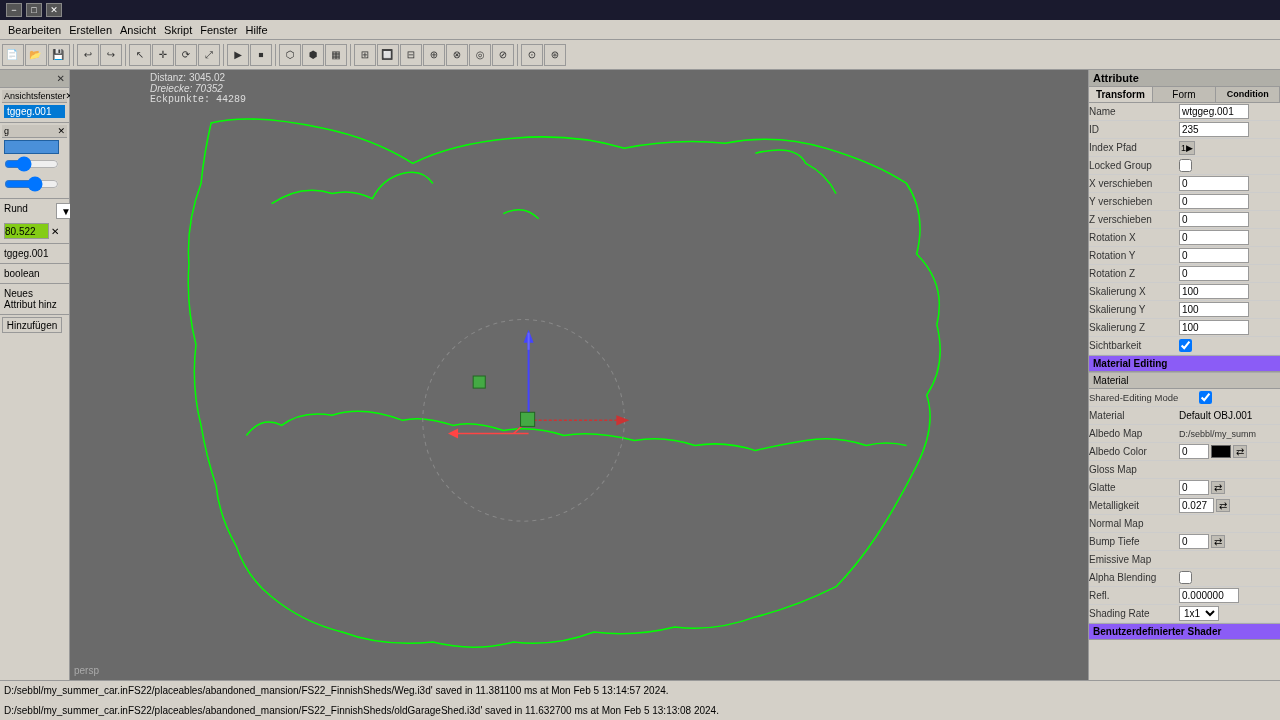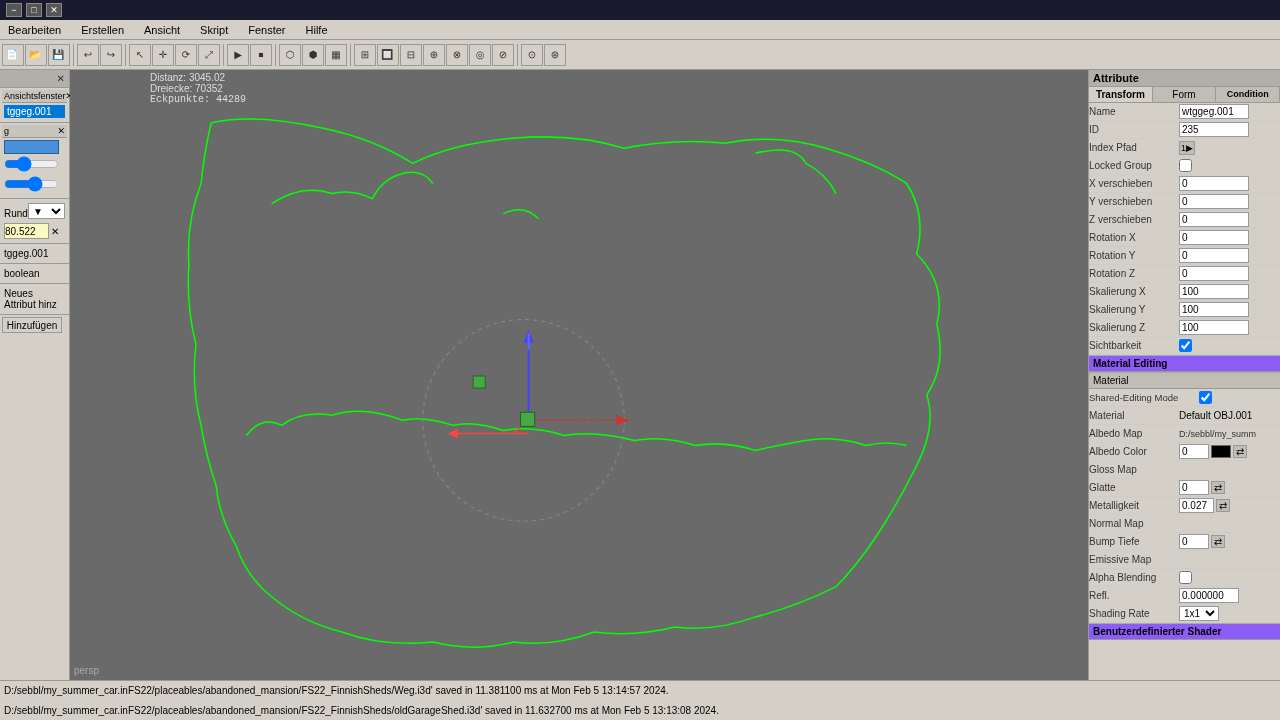--- a/index.html
+++ b/index.html
@@ -10,21 +10,21 @@
       width: 100%; height: 20px; background: #1a1a2e;
       display: flex; align-items: center; justify-content: space-between;
       color: #fff; padding: 0 6px; font-size: 11px;
     }
     #titlebar-controls { display: flex; gap: 4px; }
     .titlebar-btn { width: 16px; height: 14px; background: #555; border: 1px solid #888; color: #fff; font-size: 9px; display: flex; align-items: center; justify-content: center; cursor: pointer; }
 
     
     #menubar {
       width: 100%; height: 20px; background: #d4d0c8;
-      display: flex; align-items: center; padding: 0 4px; gap: 12px;
+      display: flex; align-items: center; padding: 0 4px; 
       border-bottom: 1px solid #999; font-size: 11px;
     }
     .menu-item { cursor: pointer; padding: 1px 4px; }
 
     
     #toolbar {
       width: 100%; height: 30px; background: #d4d0c8;
       display: flex; align-items: center; padding: 0 2px; gap: 1px;
       border-bottom: 1px solid #999;
     }
@@ -45,21 +45,21 @@
       width: 70px; background: #d4d0c8; border-right: 1px solid #999;
       display: flex; flex-direction: column;
     }
     .left-section {
       border-bottom: 1px solid #999; padding: 2px;
     }
     .left-blue-tag {
       background: #0078d4; color: #fff; font-size: 10px; padding: 1px 3px; margin: 2px;
     }
     .left-input {
-      width: 60px; height: 16px; font-size: 10px; border: 1px solid #999; background: #fef9c3;
+      width: 60px; height: 16px; font-size: 10px; border: 1px solid #999; background: #84cc16;
     }
     .left-slider { width: 55px; }
     .left-dropdown {
       width: 60px; height: 16px; font-size: 10px; border: 1px solid #999; background: #fff;
     }
 
     
     #viewport {
       flex: 1; background: #6a6a6a; position: relative; overflow: hidden;
     }
@@ -221,21 +221,21 @@
         <span>✕</span>
       </div>
       <div style="padding:2px;">
         <div style="width:55px; height:14px; background:#4a90d9; margin-bottom:2px; border:1px solid #2060a0;"></div>
         <input class="left-slider" type="range" style="width: 55px;" min="0" max="100" value="30">
         <input class="left-slider" type="range" style="width: 55px; margin-top: 2px;" min="0" max="100" value="60">
       </div>
     </div>
 
     <div class="left-section">
-      <div style="display:flex; align-items:flex-end; justify-content:space-between; padding:2px;">
+      <div style="display:flex; align-items:flex-start; justify-content:space-between; padding:2px;gap:28px;">
         <span style="font-size:10px;">Rund</span>
         <select class="left-dropdown">
           <option>▼</option>
         </select>
       </div>
       <div style="padding:2px; display:flex; align-items:center; gap:2px;">
         <input class="left-input" type="text" value="80.522" style="width: 45px;">
         <span style="cursor:pointer; font-size:10px;">✕</span>
       </div>
     </div>
@@ -253,21 +253,21 @@
     </div>
 
     <div style="padding:2px;">
       <button style="font-size:10px; width:60px; height:16px; background:#d4d0c8; border:1px solid #999; cursor:pointer;">Hinzufügen</button>
     </div>
   </div>
 
   <div id="viewport">
     <div id="viewport-info">
       <div style="font-size:10px; color:#ddd;">Distanz: 3045.02</div>
-      <div style="font-size:10px; color:#ddd;">Dreiecke: 70352</div>
+      <div style="font-size:10px; color:#ddd;font-style:italic;">Dreiecke: 70352</div>
       <div style="font-size:10px; color:#ddd;font-family:Liberation Mono, monospace;">Eckpunkte: 44289</div>
     </div>
 
     <svg id="viewport-svg" viewBox="0 0 1010 580" preserveAspectRatio="xMidYMid meet">
 
       <path d="M 140 40 Q 180 30 250 45 Q 300 55 340 80 Q 380 60 440 55 Q 500 50 550 65 Q 600 55 650 60 Q 700 50 750 65 Q 800 80 830 100 Q 850 130 840 170 Q 870 200 860 240 Q 870 280 850 310 Q 860 340 840 380 Q 820 420 800 450 Q 780 480 760 500 Q 720 520 680 530 Q 640 545 600 540 Q 560 550 520 545 Q 480 560 440 555 Q 400 565 360 555 Q 310 560 270 545 Q 230 535 200 510 Q 175 490 165 460 Q 148 430 145 400 Q 135 370 130 340 Q 120 300 125 260 Q 115 220 118 180 Q 115 140 130 100 Q 133 70 140 40 Z" fill="none" stroke="#00ff00" stroke-width="1.5"></path>
 
       <path d="M 200 120 Q 230 100 260 110 Q 280 105 300 115 Q 310 95 330 90 Q 350 85 360 100" fill="none" stroke="#00ff00" stroke-width="1.5"></path>
       <path d="M 430 130 Q 450 120 465 135" fill="none" stroke="#00ff00" stroke-width="1.5"></path>
       <path d="M 680 70 Q 720 60 730 80 Q 750 90 760 110" fill="none" stroke="#00ff00" stroke-width="1.5"></path>

